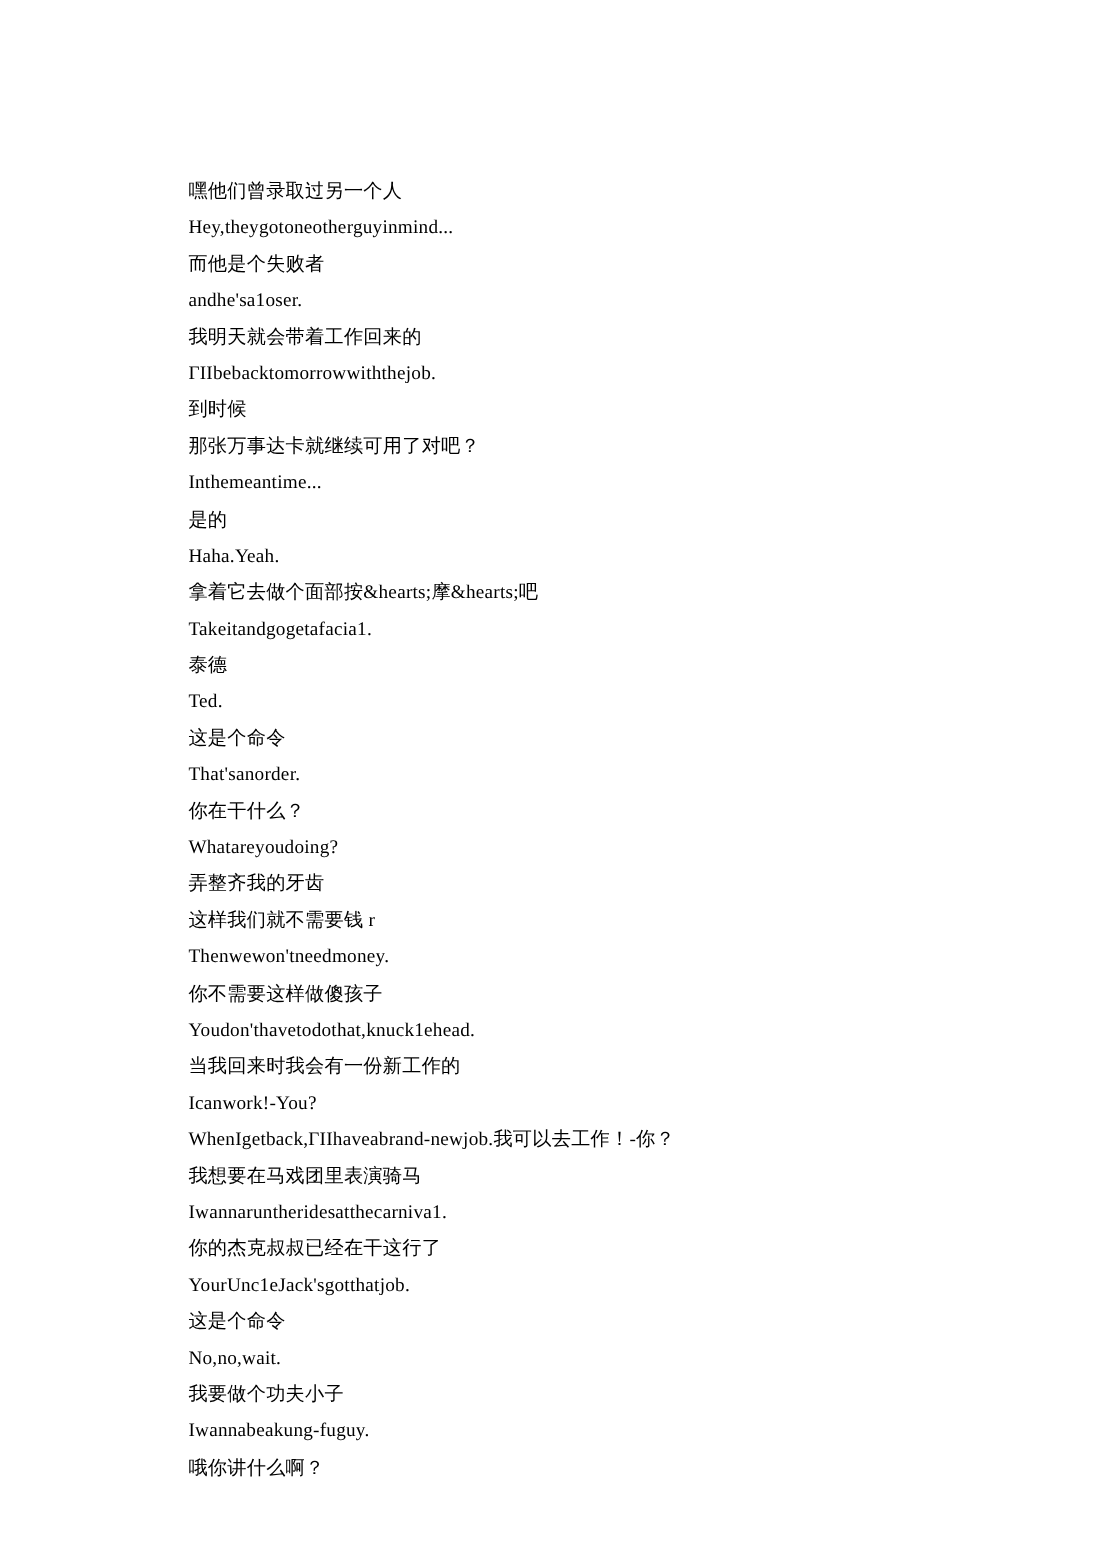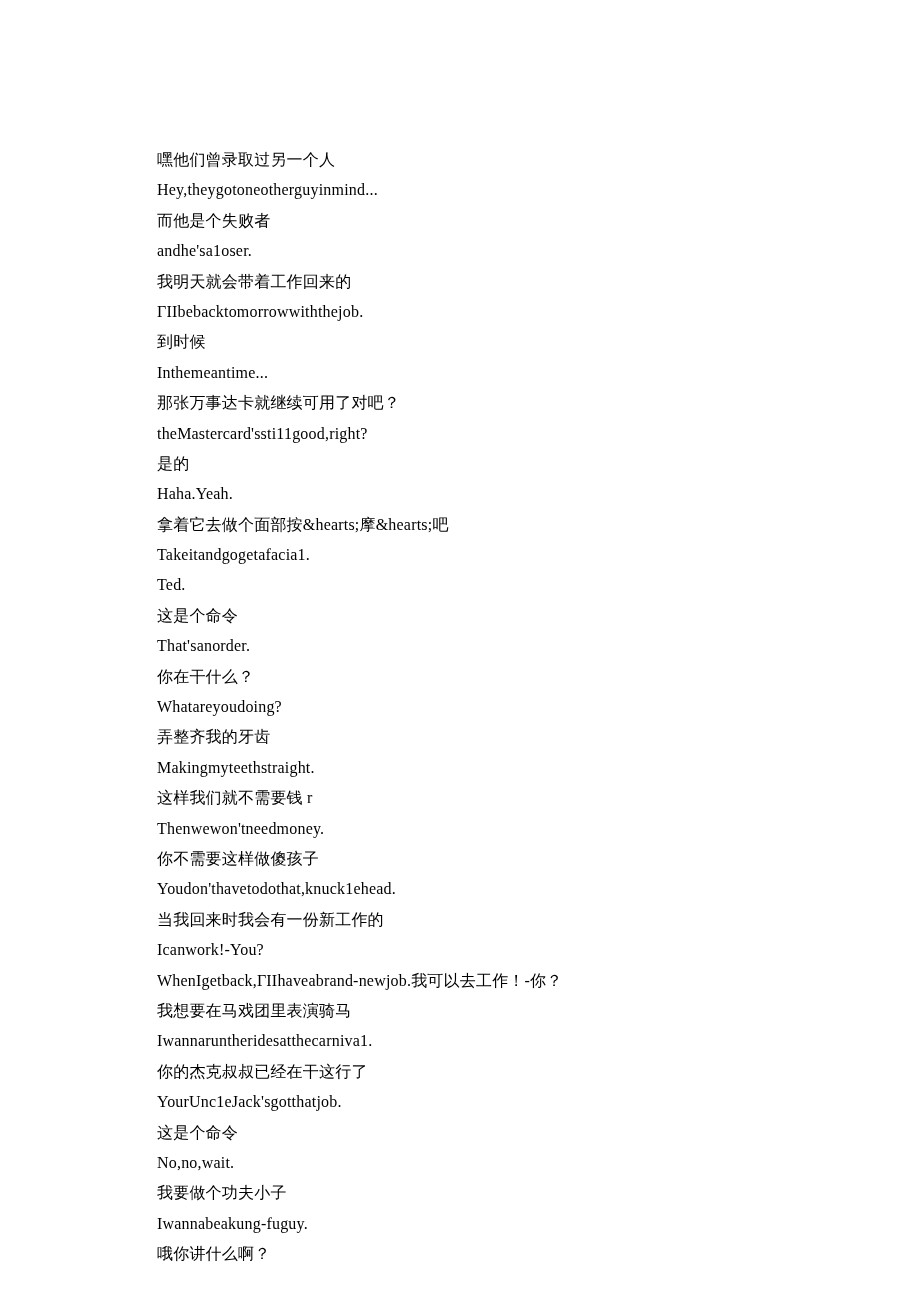--- a/index.html
+++ b/index.html
@@ -26,34 +26,33 @@
 <body>
 
 <div class="page">
   <div class="line">嘿他们曾录取过另一个人</div>
   <div class="line">Hey,theygotoneotherguyinmind...</div>
   <div class="line">而他是个失败者</div>
   <div class="line">andhe'sa1oser.</div>
   <div class="line">我明天就会带着工作回来的</div>
   <div class="line">ΓIIbebacktomorrowwiththejob.</div>
   <div class="line">到时候</div>
+  <div class="line">那张万事达卡就继续可用了对吧？</div>
   <div class="line">Inthemeantime...</div>
-  <div class="line">那张万事达卡就继续可用了对吧？</div>
-  <div class="line">theMastercard'ssti11good,right?</div>
   <div class="line">是的</div>
   <div class="line">Haha.Yeah.</div>
   <div class="line">拿着它去做个面部按&amp;hearts;摩&amp;hearts;吧</div>
   <div class="line">Takeitandgogetafacia1.</div>
+  <div class="line">泰德</div>
   <div class="line">Ted.</div>
   <div class="line">这是个命令</div>
   <div class="line">That'sanorder.</div>
   <div class="line">你在干什么？</div>
   <div class="line">Whatareyoudoing?</div>
   <div class="line">弄整齐我的牙齿</div>
-  <div class="line">Makingmyteethstraight.</div>
   <div class="line">这样我们就不需要钱 r</div>
   <div class="line">Thenwewon'tneedmoney.</div>
   <div class="line">你不需要这样做傻孩子</div>
   <div class="line">Youdon'thavetodothat,knuck1ehead.</div>
   <div class="line">当我回来时我会有一份新工作的</div>
   <div class="line">Icanwork!-You?</div>
   <div class="line">WhenIgetback,ΓIIhaveabrand-newjob.我可以去工作！-你？</div>
   <div class="line">我想要在马戏团里表演骑马</div>
   <div class="line">Iwannaruntheridesatthecarniva1.</div>
   <div class="line">你的杰克叔叔已经在干这行了</div>

